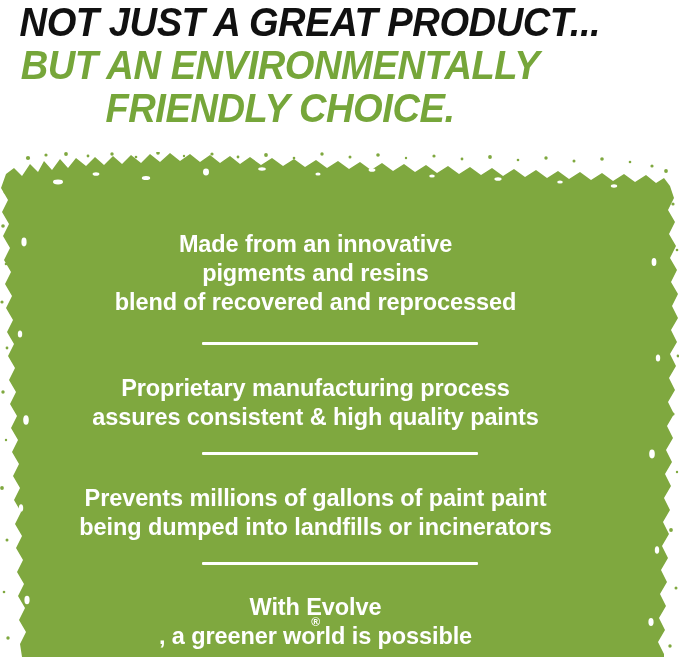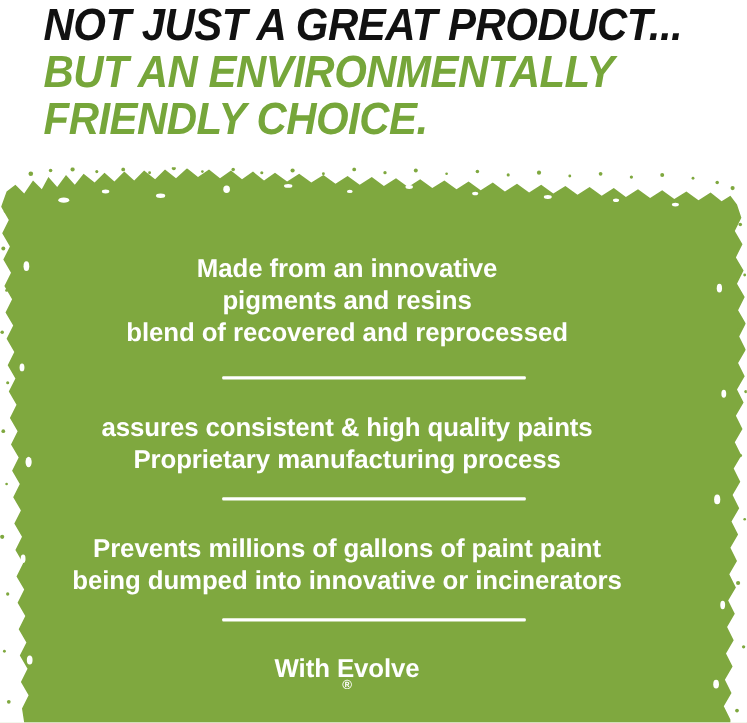--- a/index.html
+++ b/index.html
@@ -15,23 +15,22 @@
     position: relative;
   }
 
   
   .headline {
     position: absolute;
     top: 0;
     left: 0;
     width: 560px;
     padding-top: 2px;
-    text-align: left;
+    text-align: center;
     user-select: none;
-    margin-left: 20px;
   }
   .headline-line {
     display: block;
     font-family: "Liberation Sans", sans-serif;
     font-weight: 700;
     font-style: italic;
     letter-spacing: -0.5px;
     white-space: nowrap;
     line-height: 1.0;
   }
@@ -244,34 +243,35 @@
 
     <div class="feature feat-1">
       <span>Made from an innovative</span>
       <span>pigments and resins</span>
       <span>blend of recovered and reprocessed</span>
     </div>
 
     <div class="divider div-1"></div>
 
     <div class="feature feat-2">
+      <span>Proprietary manufacturing process</span>
       <span>assures consistent &amp; high quality paints</span>
-      <span>Proprietary manufacturing process</span>
     </div>
 
     <div class="divider div-2"></div>
 
     <div class="feature feat-3">
       <span>Prevents millions of gallons of paint paint</span>
-      <span>being dumped into innovative or incinerators</span>
+      <span>being dumped into landfills or incinerators</span>
     </div>
 
     <div class="divider div-3"></div>
 
     <div class="feature feat-4">
       <span>
           <span>With Evolve</span>
           <span class="reg">®</span>
+          <span>, a greener world is possible</span>
         </span>
     </div>
 
   </div>
 </div>
 
 </body></html>

